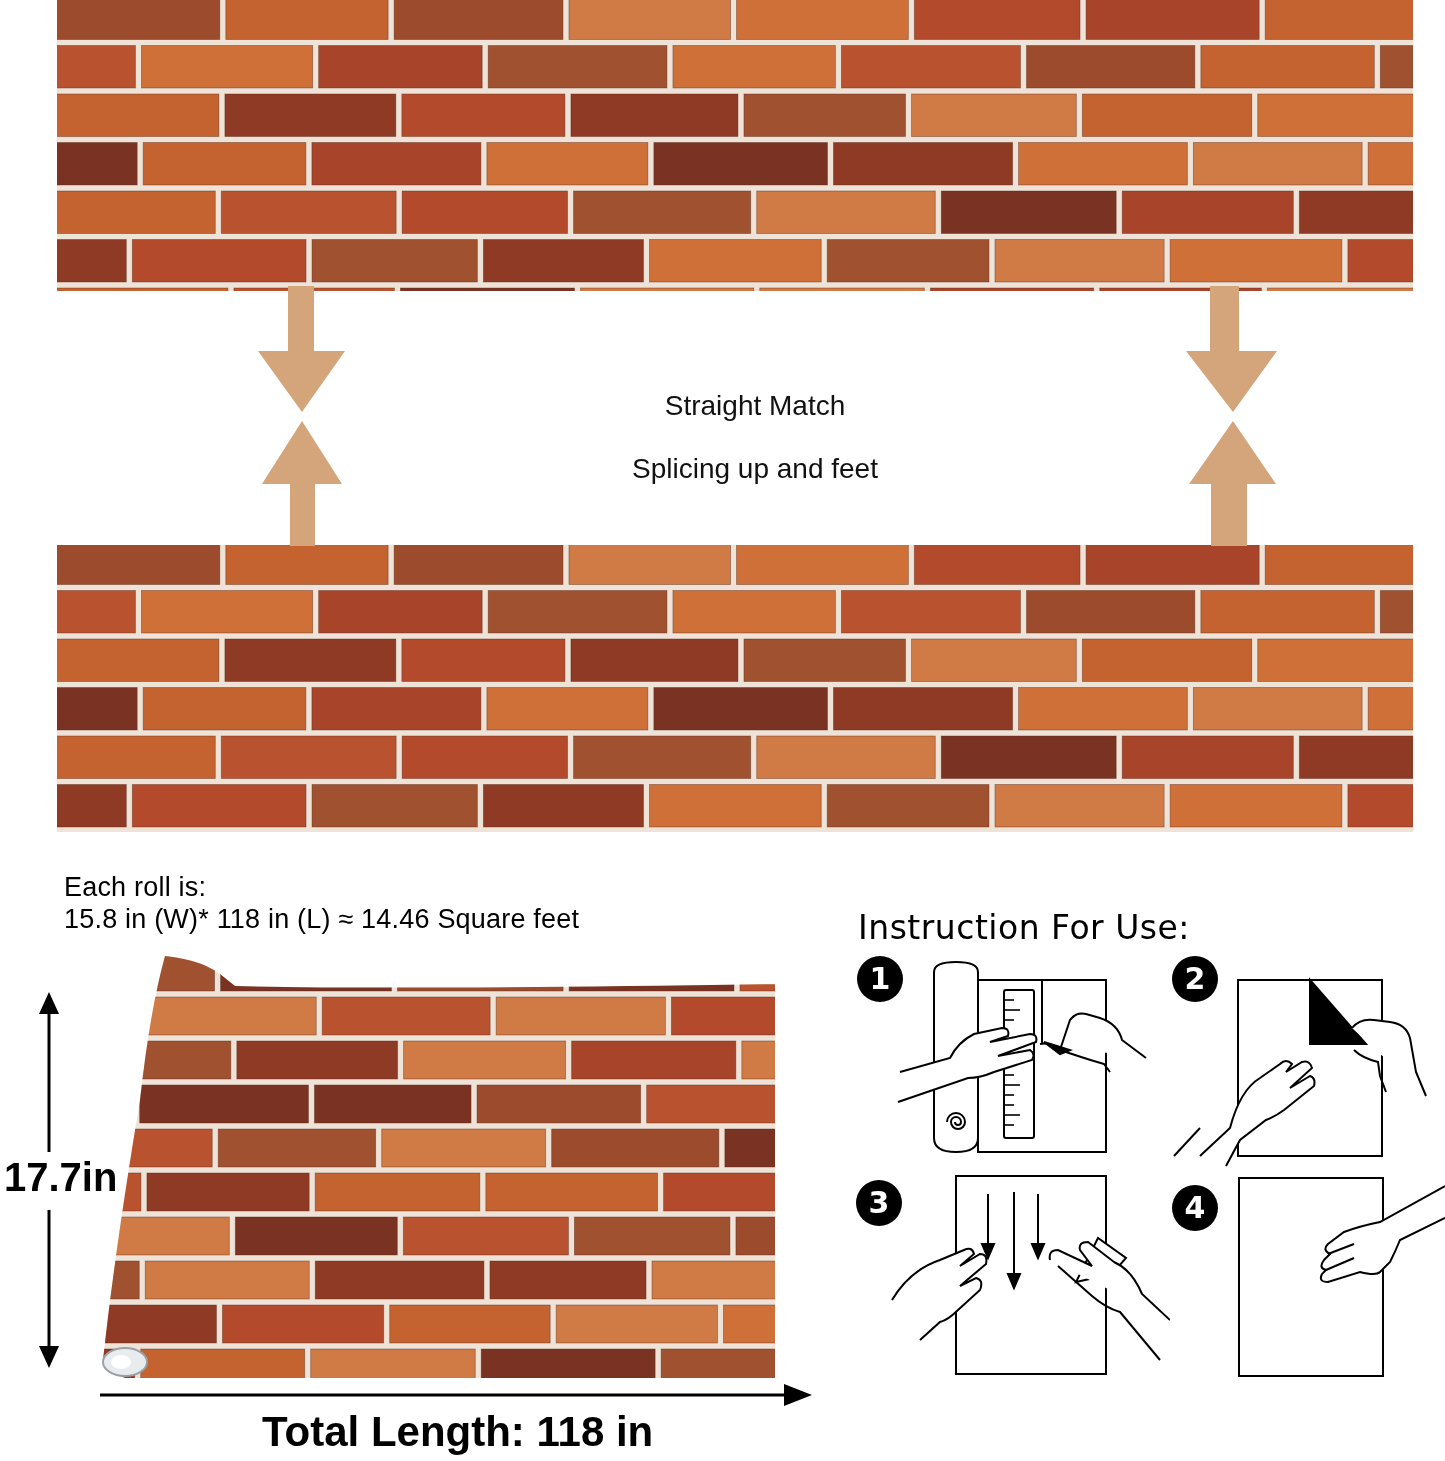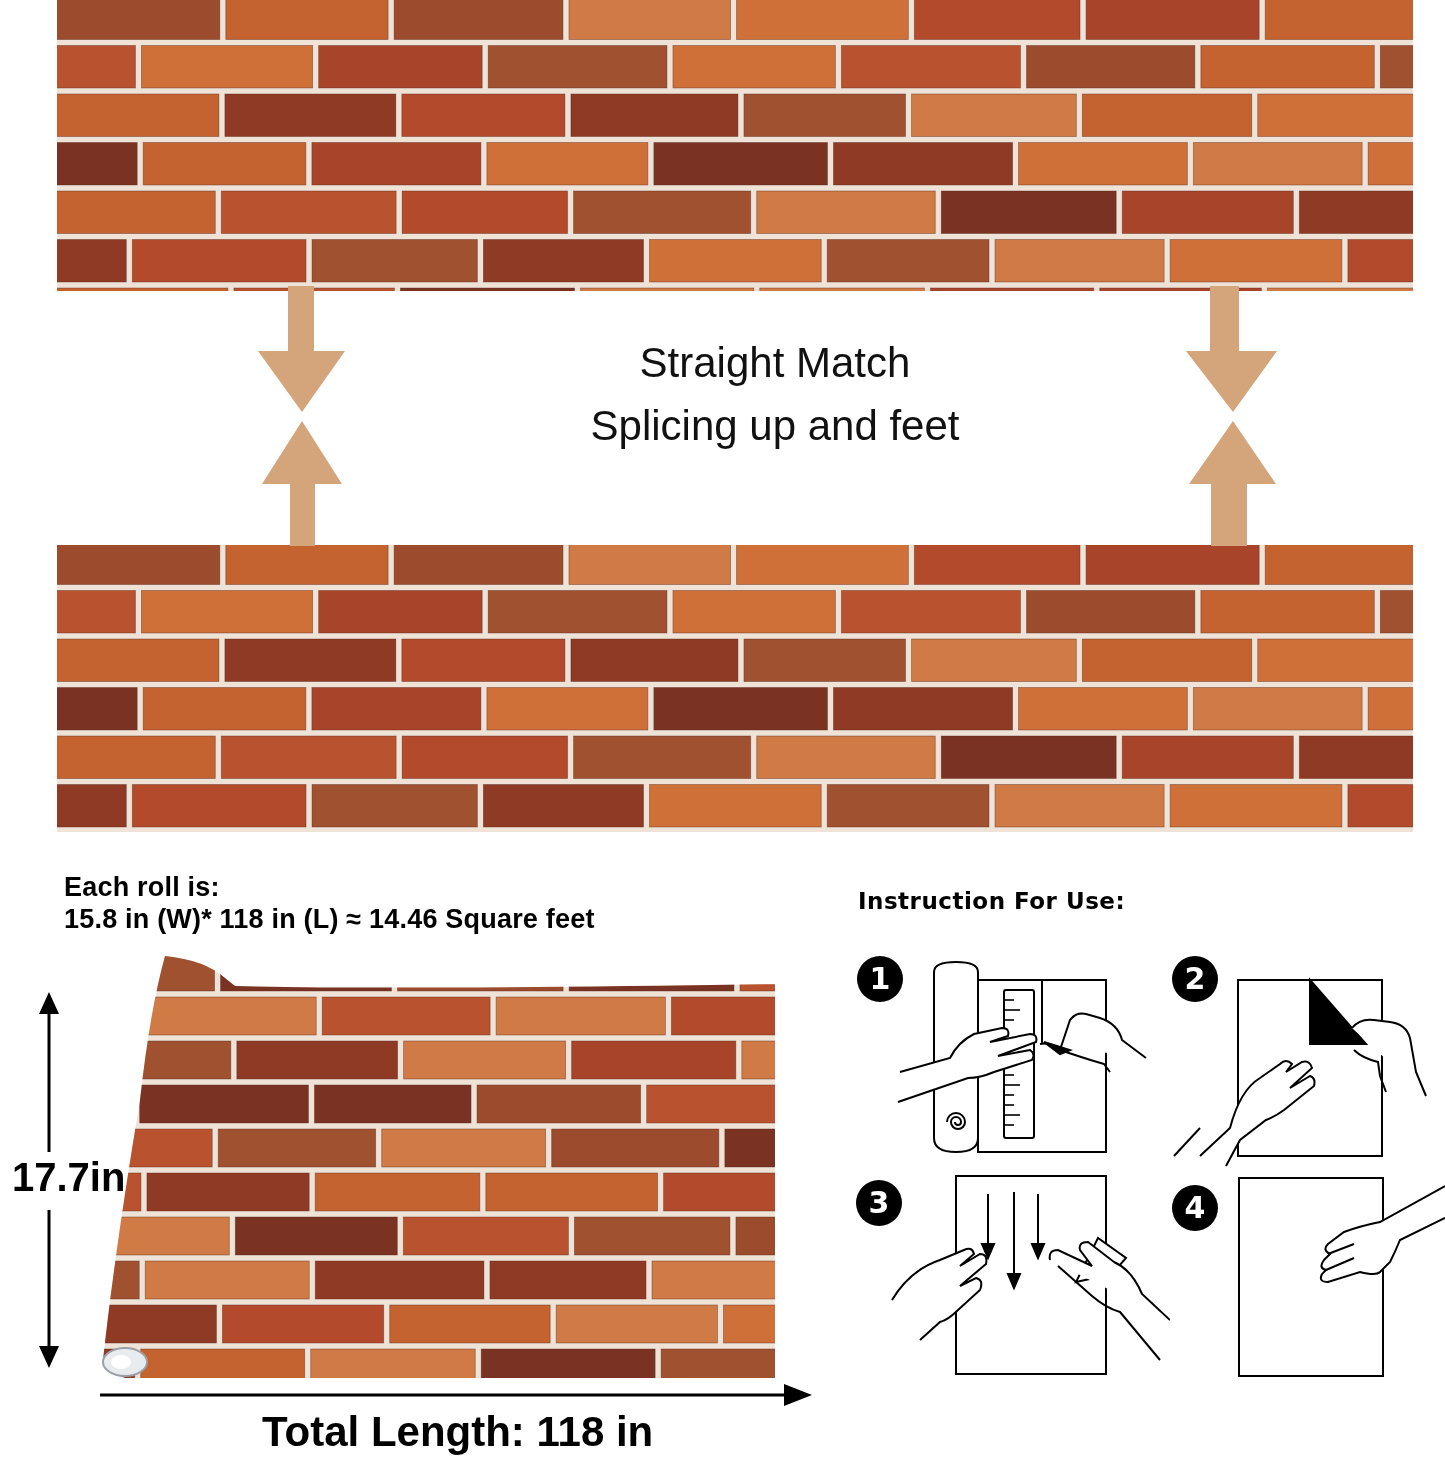--- a/index.html
+++ b/index.html
@@ -1,23 +1,23 @@
 <!DOCTYPE html>
 <html><head>
 <meta charset="utf-8">
 <style>
   html,body{margin:0;padding:0;background:#ffffff;}
   body{width:1445px;height:1461px;position:relative;overflow:hidden;font-family:"Liberation Sans",sans-serif;color:#000;}
   .abs{position:absolute;}
   .brick-panel{position:absolute;left:57px;width:1356px;overflow:hidden;background:#efe3d8;}
   .brick-panel svg{display:block;}
   .arrow{position:absolute;}
-  .center-text{position:absolute;left:360px;width:830px;text-align:center;font-family:"Liberation Sans",sans-serif;font-size:42px;line-height:63px;color:#111;}
-  .spec-text{position:absolute;left:64px;font-weight:bold;font-size:27px;line-height:32px;letter-spacing:0.2px;}
-  .instr-title{position:absolute;left:858px;top:888px;font-family:"DejaVu Sans",sans-serif;font-weight:bold;font-size:23px;letter-spacing:0.5px;}
+  .center-text{position:absolute;left:340px;width:830px;text-align:center;font-family:"Liberation Sans",sans-serif;font-size:28px;line-height:63px;color:#111;margin-top:43px;}
+  .spec-text{position:absolute;left:64px;font-weight:normal;font-size:27px;line-height:32px;letter-spacing:0.2px;}
+  .instr-title{position:absolute;left:858px;top:908px;font-family:"DejaVu Sans",sans-serif;font-weight:normal;font-size:33px;letter-spacing:0.5px;}
   .step-badge{position:absolute;width:46px;height:46px;border-radius:50%;background:#000;color:#fff;font-family:"DejaVu Sans",sans-serif;font-weight:bold;font-size:30px;line-height:46px;text-align:center;}
   .step-fig{position:absolute;}
   .dim-label{position:absolute;font-weight:bold;font-size:40px;}
   .total-label{position:absolute;left:262px;top:1408px;font-weight:bold;font-size:42px;}
 </style>
 </head>
 <body>
 
 <div class="brick-panel" style="top:0;height:291px;">
   <svg id="bricks-top" width="1356" height="291">
@@ -229,21 +229,21 @@
   <ellipse cx="30" cy="412" rx="22" ry="14" fill="#e9ecef" stroke="#9aa0a6" stroke-width="2"></ellipse>
   <ellipse cx="26" cy="412" rx="10" ry="7" fill="#ffffff"></ellipse>
 </svg>
 
 <svg class="abs" style="left:34px;top:992px;" width="30" height="378">
   <line x1="15" y1="18" x2="15" y2="160" stroke="#000" stroke-width="3"></line>
   <line x1="15" y1="218" x2="15" y2="360" stroke="#000" stroke-width="3"></line>
   <polygon points="15,0 5,22 25,22" fill="#000"></polygon>
   <polygon points="15,376 5,354 25,354" fill="#000"></polygon>
 </svg>
-<div class="dim-label" style="left:12px;top:1155px;">17.7in</div>
+<div class="dim-label" style="left:4px;top:1155px;">17.7in</div>
 
 <svg class="abs" style="left:98px;top:1380px;" width="716" height="30">
   <line x1="2" y1="15" x2="690" y2="15" stroke="#000" stroke-width="3"></line>
   <polygon points="714,15 686,4 686,26" fill="#000"></polygon>
 </svg>
 <div class="total-label">Total Length: 118 in</div>
 
 <div class="instr-title">Instruction For Use:</div>
 
 <div class="step-badge" style="left:857px;top:956px;">1</div>

